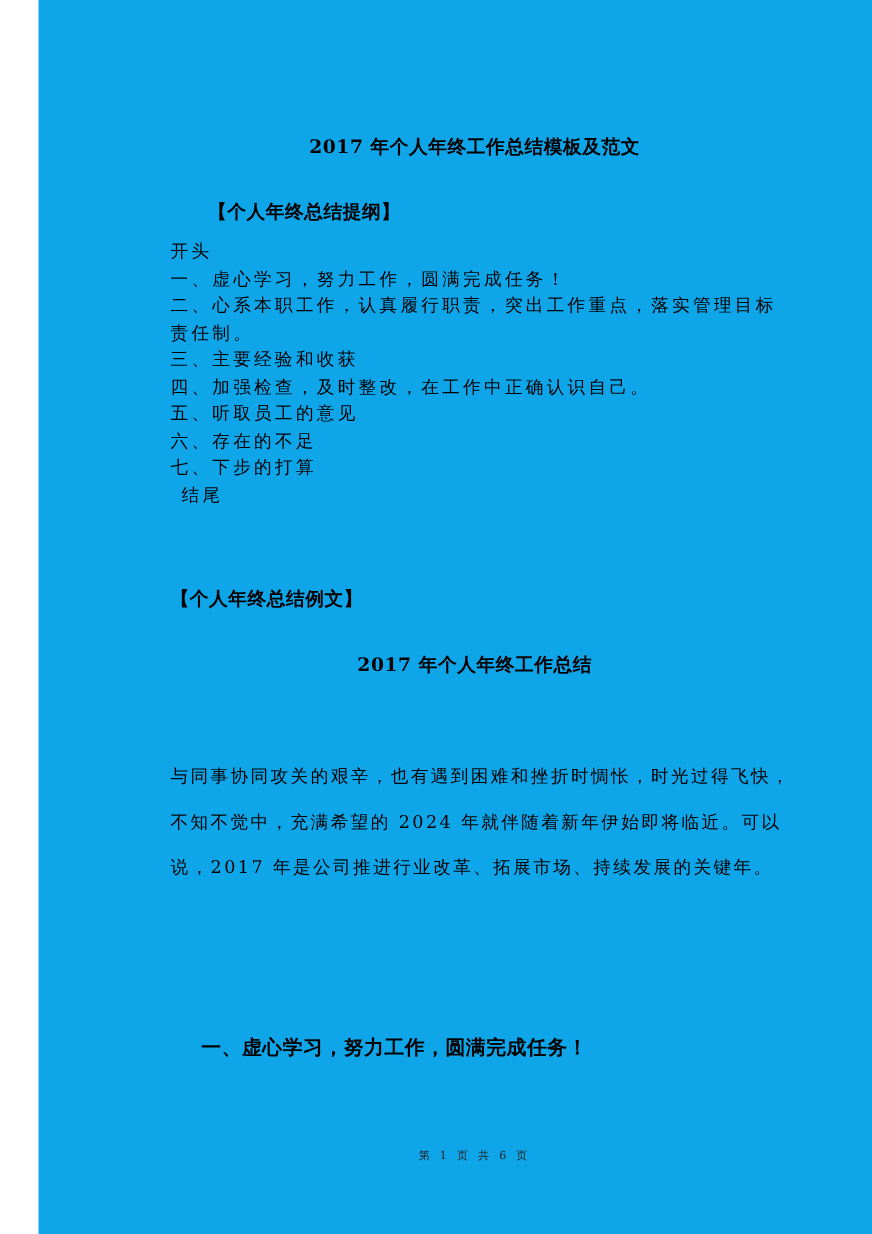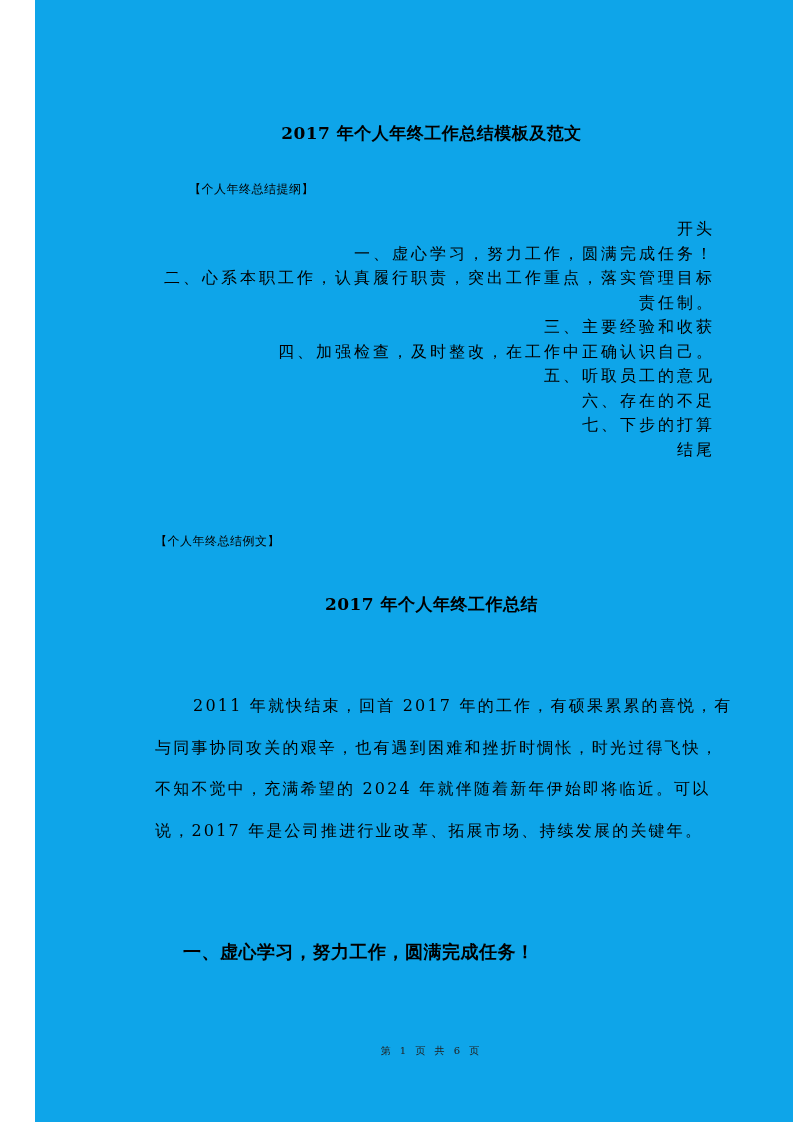--- a/index.html
+++ b/index.html
@@ -26,36 +26,36 @@
 
     .doc-title {
       top: 122px;
       left: 0; width: 793px;
       text-align: center;
       font-size: 17px;
       font-weight: bold;
       letter-spacing: 0.5px;
     }
     .section-heading {
-      font-size: 12px;
-      font-weight: normal;
+      font-size: 17px;
+      font-weight: bold;
       letter-spacing: 0.5px;
     }
     .outline-heading { top: 181px; left: 154px; }
     .outline-list {
       position: absolute;
       left: 120px;
       top: 217px;
       width: 560px;
       font-size: 16px;
       line-height: 24.5px;
       letter-spacing: 3px;
       font-weight: normal;
     }
-    .outline-list div { white-space: normal; text-align: right; }
+    .outline-list div { white-space: normal; }
     .outline-list .indent1 { padding-left: 10px; }
 
     .sample-heading { top: 533px; left: 120px; }
 
     .sample-title {
       top: 593px;
       left: 0; width: 793px;
       text-align: center;
       font-size: 17px;
       font-weight: bold;
@@ -111,21 +111,20 @@
     <div>六、存在的不足</div>
     <div>七、下步的打算</div>
     <div class="indent1">结尾</div>
   </div>
 
   <div class="abs section-heading sample-heading">【个人年终总结例文】</div>
 
   <div class="abs sample-title">2017 年个人年终工作总结</div>
 
   <div class="body-para">
-    <span class="line first">2011  年就快结束，回首 2017 年的工作，有硕果累累的喜悦，有</span>
     <span class="line">与同事协同攻关的艰辛，也有遇到困难和挫折时惆怅，时光过得飞快，</span>
     <span class="line">不知不觉中，充满希望的 2024 年就伴随着新年伊始即将临近。可以</span>
     <span class="line">说，2017 年是公司推进行业改革、拓展市场、持续发展的关键年。</span>
   </div>
 
   <div class="abs subsection-heading">一、虚心学习，努力工作，圆满完成任务！</div>
 
   <div class="abs footer">第 1 页 共 6 页</div>
 
 </div>

